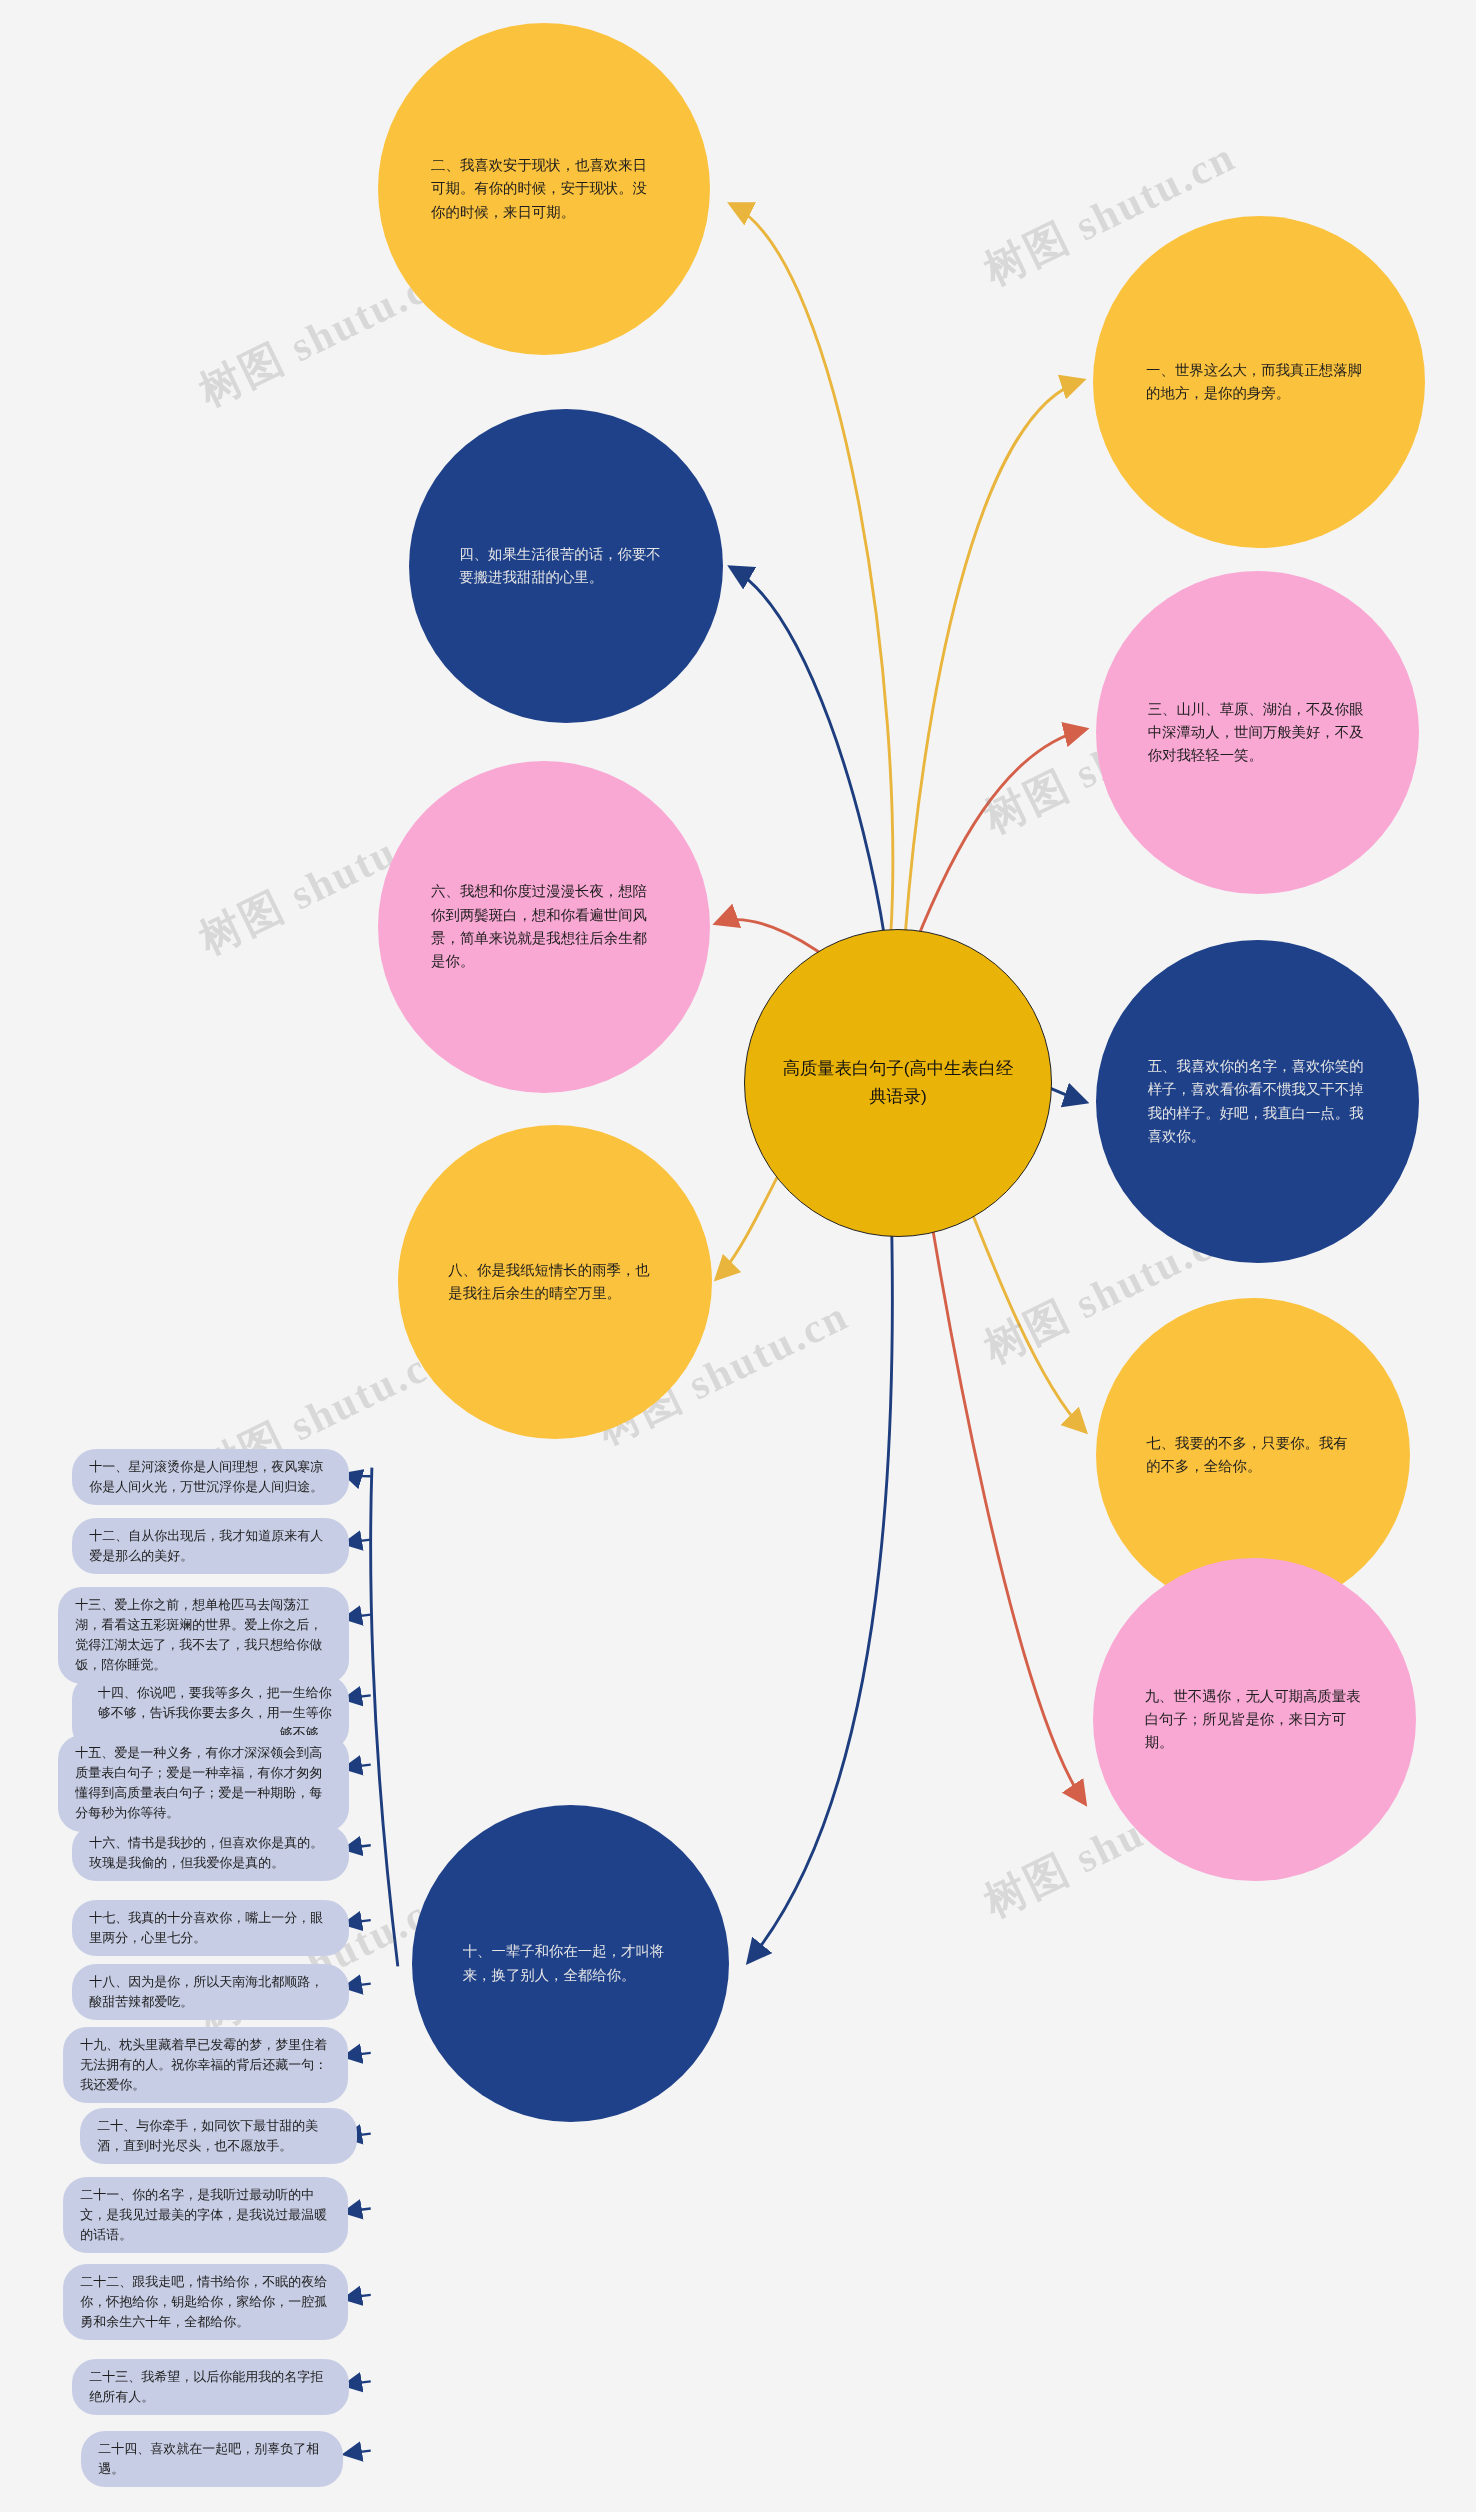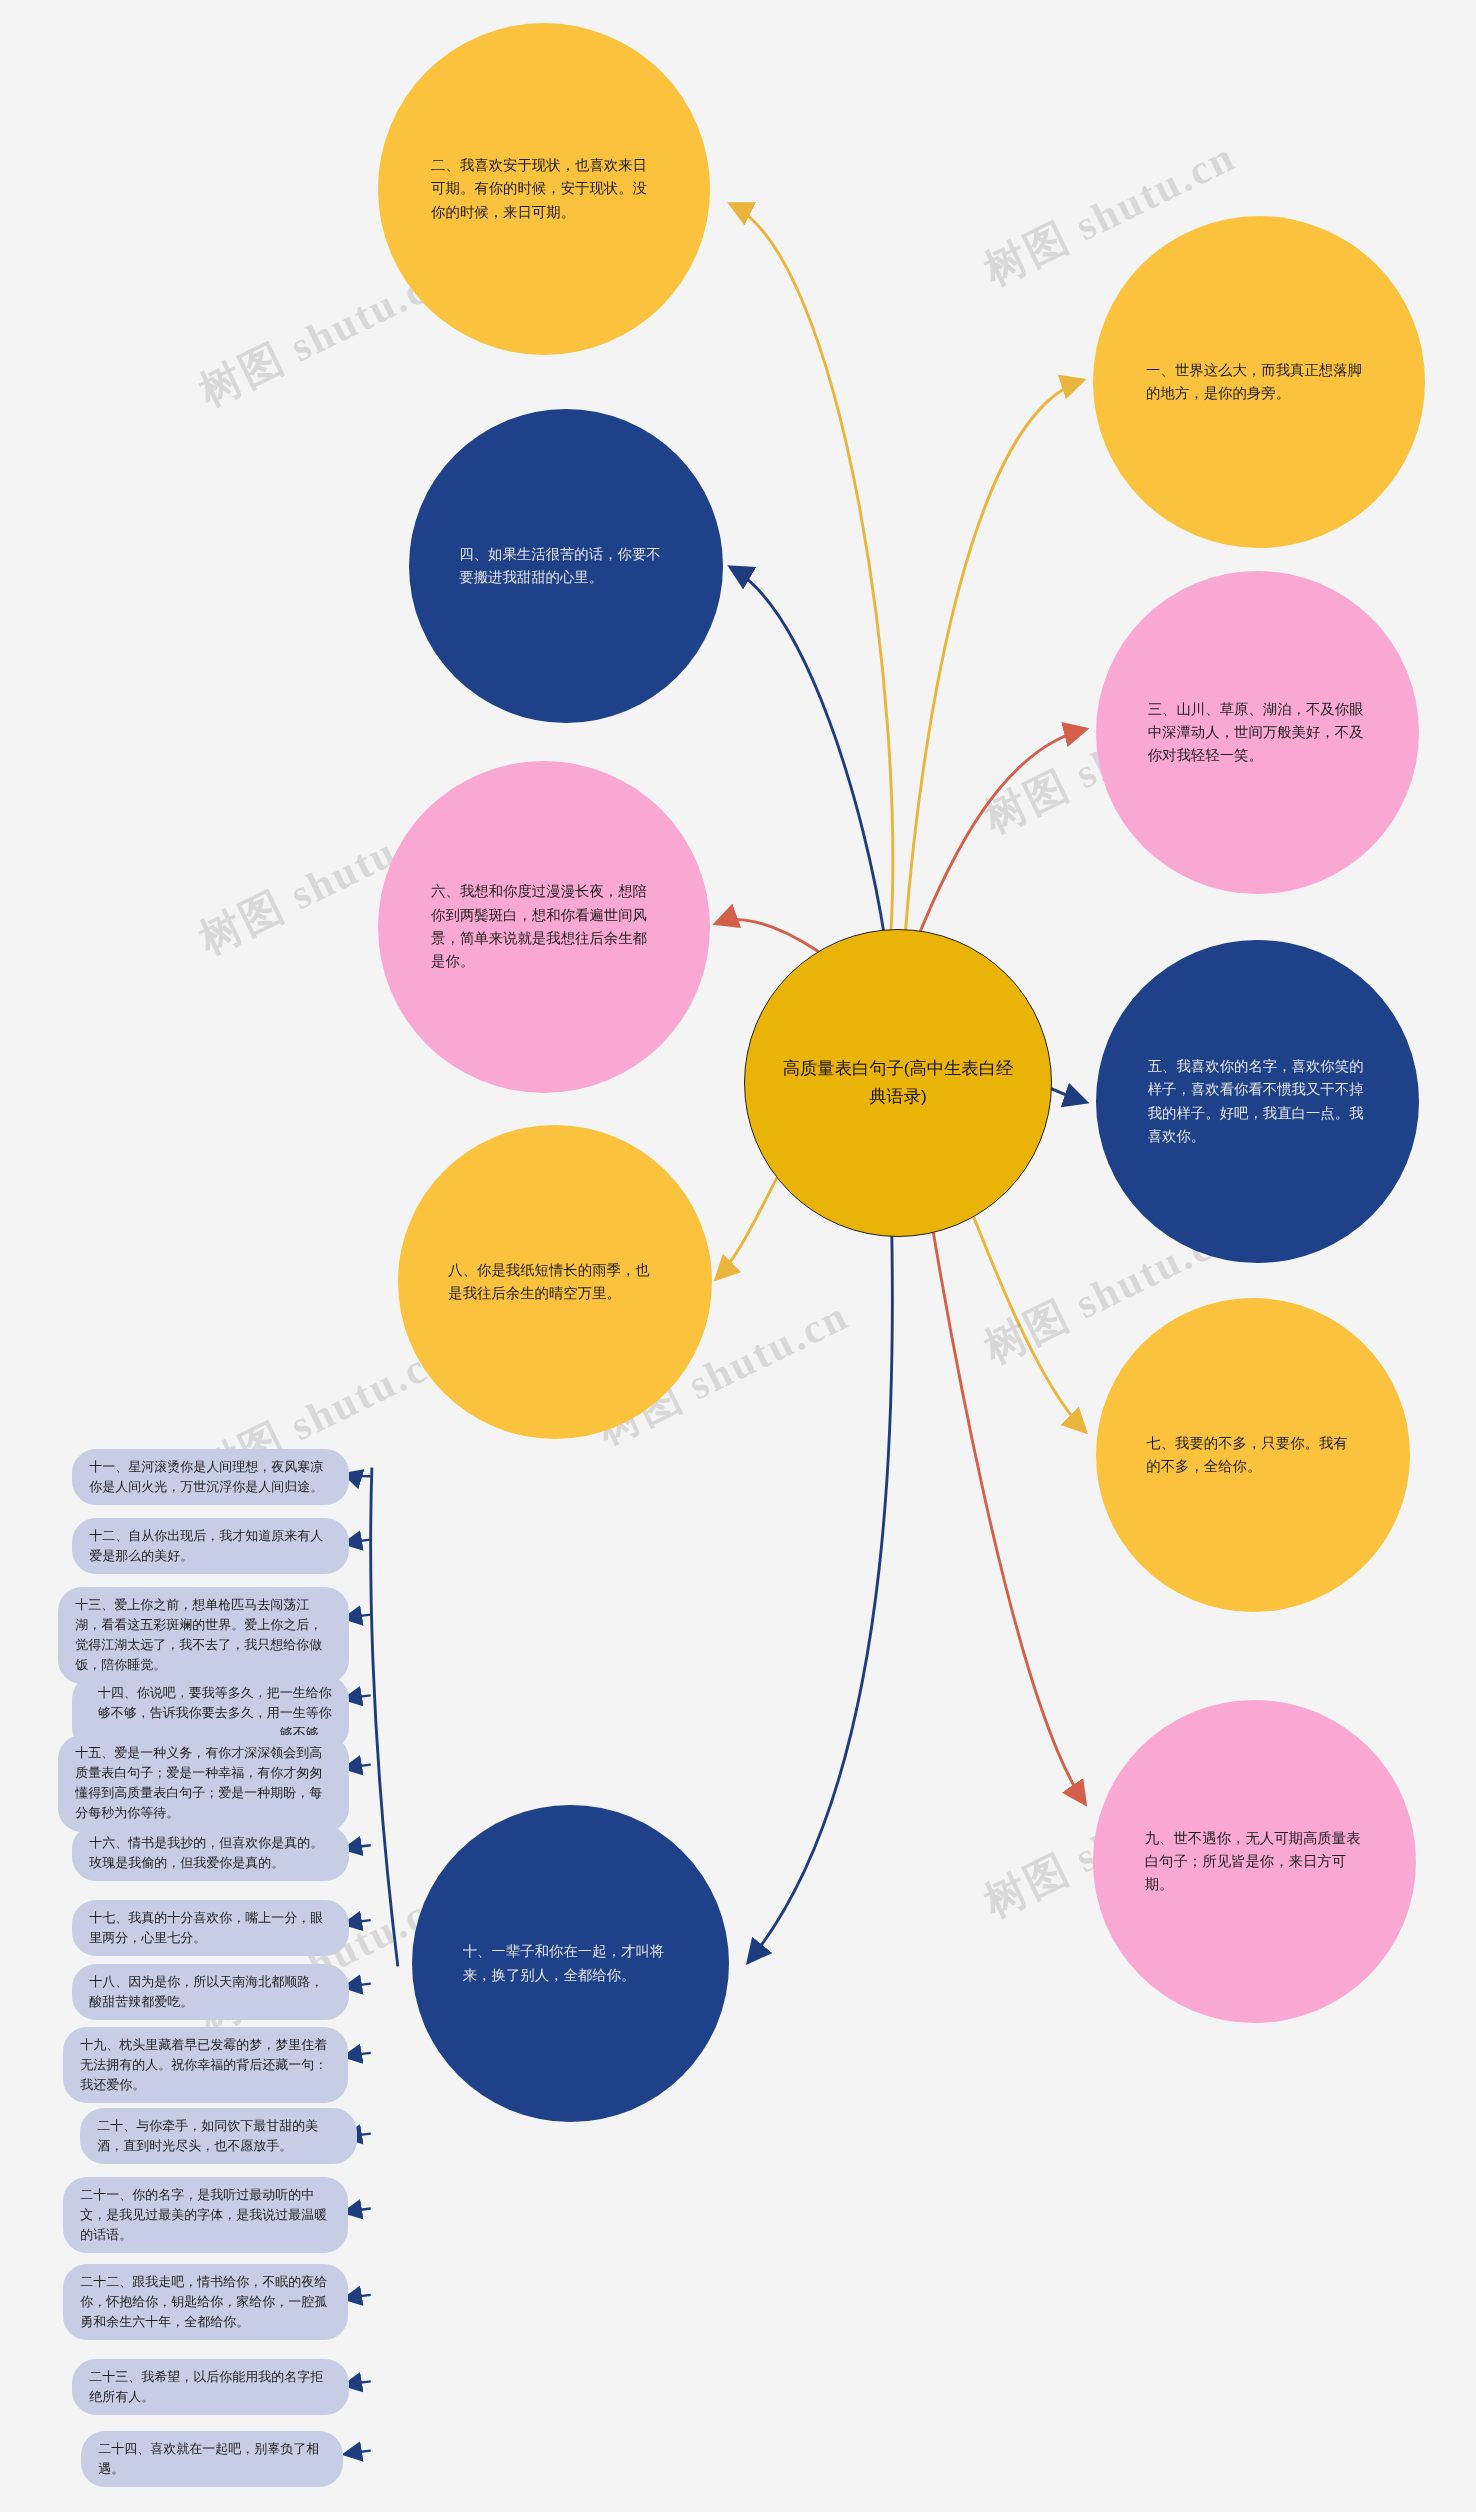--- a/index.html
+++ b/index.html
@@ -160,21 +160,21 @@
   </div>
 
   <div class="node yellow" style="left:398px;top:1125px;width:314px;height:314px;">
     <div class="txt">八、你是我纸短情长的雨季，也是我往后余生的晴空万里。</div>
   </div>
 
   <div class="node yellow" style="left:1096px;top:1298px;width:314px;height:314px;">
     <div class="txt">七、我要的不多，只要你。我有的不多，全给你。</div>
   </div>
 
-  <div class="node red" style="left:1093px;top:1700px;width:323px;height:323px;font-family:Liberation Serif, serif;">
+  <div class="node red" style="left:1093px;top:1558px;width:323px;height:323px;font-family:Liberation Serif, serif;">
     <div class="txt">九、世不遇你，无人可期高质量表白句子；所见皆是你，来日方可期。</div>
   </div>
 
   <div class="node blue" style="left:412px;top:1805px;width:317px;height:317px;">
     <div class="txt">十、一辈子和你在一起，才叫将来，换了别人，全都给你。</div>
   </div>
 
   <div class="root" style="left:744px;top:929px;width:306px;height:306px;">
     <div class="txt">高质量表白句子(高中生表白经典语录)</div>
   </div>

